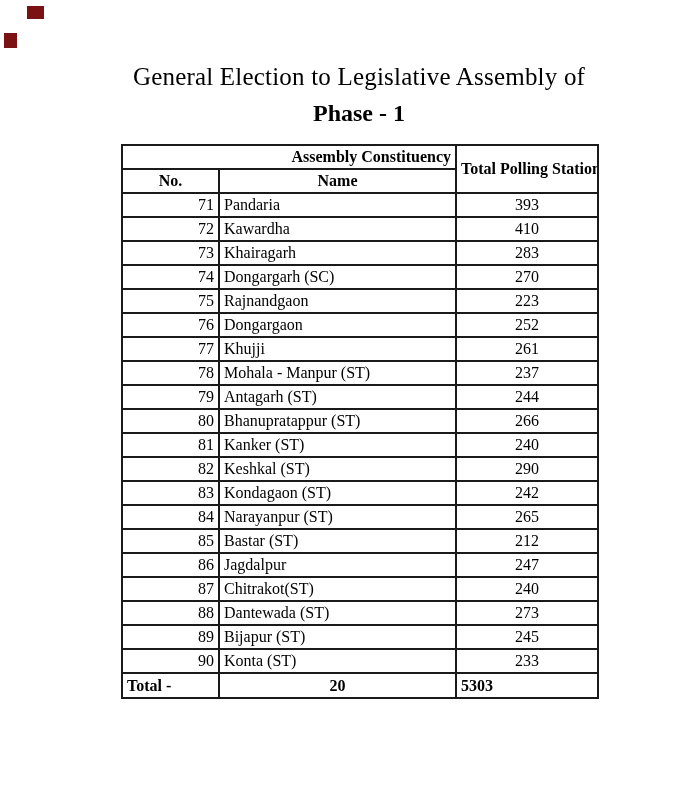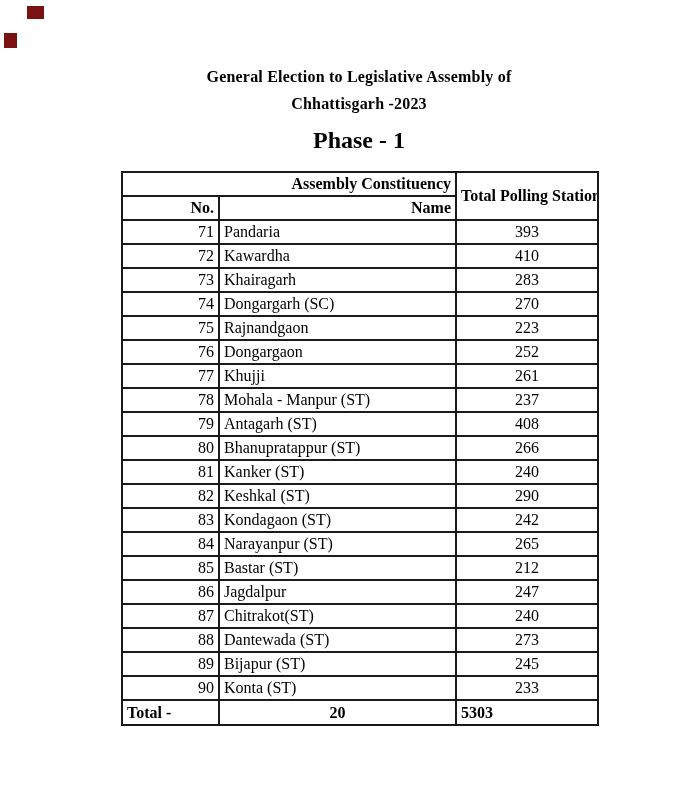--- a/index.html
+++ b/index.html
@@ -26,22 +26,22 @@
     left: 4px; top: 33px; width: 13px; height: 15px;
   }
   .content {
     position: absolute;
     left: 121px;
     top: 0;
     width: 476px;
   }
   .title {
     margin-top: 63px;
-    font-size: 16px;
-    font-weight: bold;
+    font-size: 25px;
+    font-weight: normal;
     text-align: center;
     line-height: 27px;
     letter-spacing: 0.2px;
   }
   .subtitle {
     margin-top: 12px;
     font-size: 24px;
     font-weight: bold;
     text-align: center;
     line-height: 22px;
@@ -76,21 +76,21 @@
     font-weight: bold;
     text-align: center;
     vertical-align: middle;
     white-space: normal;
     line-height: 24px;
     padding: 0 10px;
   }
   th.h-no, th.h-name {
     font-size: 17px;
     font-weight: bold;
-    text-align: right;
+    text-align: center;
     margin-top: 27px;
   }
   td.c-no {
     text-align: right;
   }
   td.c-name {
     text-align: left;
     padding-left: 7px;
   }
   td.c-stations {
@@ -115,21 +115,20 @@
 </head>
 <body>
 
 <div class="corner-mark" id="mark-top" style="background: rgb(122, 17, 19);"></div>
 <div class="corner-mark" id="mark-left" style="background: rgb(122, 17, 19);"></div>
 
 <div class="content">
 
   <div class="title">
     <div>General Election to Legislative Assembly of</div>
-    <div>Chhattisgarh -2023</div>
   </div>
 
   <div class="subtitle">Phase - 1</div>
 
   <table class="ps-table">
     <colgroup>
       <col class="c-no">
       <col class="c-name">
       <col class="c-total">
     </colgroup>
@@ -180,21 +179,21 @@
           <td class="c-stations">261</td>
         </tr>
         <tr>
           <td class="c-no">78</td>
           <td class="c-name">Mohala - Manpur (ST)</td>
           <td class="c-stations">237</td>
         </tr>
         <tr>
           <td class="c-no">79</td>
           <td class="c-name">Antagarh (ST)</td>
-          <td class="c-stations">408</td>
+          <td class="c-stations">244</td>
         </tr>
         <tr>
           <td class="c-no">80</td>
           <td class="c-name">Bhanupratappur (ST)</td>
           <td class="c-stations">266</td>
         </tr>
         <tr>
           <td class="c-no">81</td>
           <td class="c-name">Kanker (ST)</td>
           <td class="c-stations">240</td>

